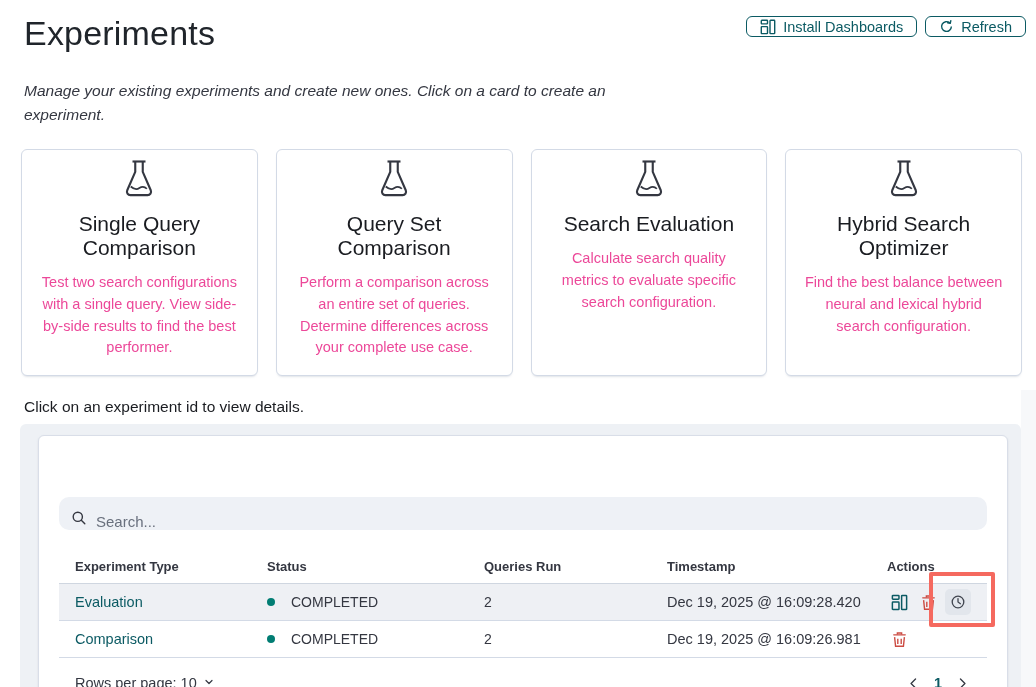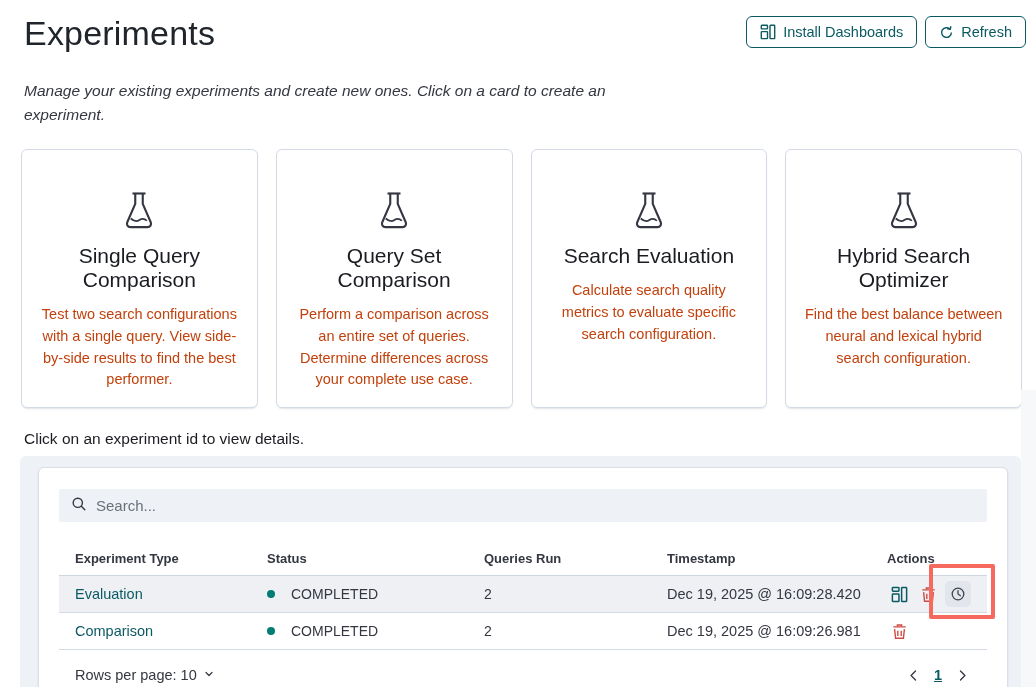--- a/index.html
+++ b/index.html
@@ -4,49 +4,49 @@
 <style>
   * { margin:0; padding:0; box-sizing:border-box; }
   html,body { width:1036px; height:687px; overflow:hidden; background:#fff;
     font-family:"Liberation Sans", sans-serif; color:#343741; }
 
   
   .topbar { display:flex; justify-content:space-between; align-items:flex-start;
     padding:14px 10px 0 24px; }
   .page-title { font-size:34px; font-weight:300; color:#20252b; letter-spacing:.2px; }
   .top-buttons { display:flex; gap:8px; padding-top:2px; }
-  .btn { display:inline-flex; align-items:center; gap:7px; height:32px; padding:0 13px;
+  .btn { display:inline-flex; align-items:center; gap:7px; height:21px; padding:0 13px;
     background:#fff; border:1px solid #0b5a63; border-radius:6px; color:#0b5a63;
     font-size:14.5px; font-weight:500; cursor:pointer; font-family:inherit; }
   .btn svg { display:block; }
 
   .page-desc { margin:26px 0 0 24px; max-width:585px; font-size:15.5px; line-height:1.55;
     color:#343741;font-style:italic; }
 
   
   .cards { display:grid; grid-template-columns:repeat(4,1fr); gap:18px;
     margin:22px 14px 0 21px; }
   .card { background:#fff; border:1px solid #d3dae6; border-radius:6px;
-    min-height:206px; padding:36px 14px 16px; text-align:center; cursor:pointer;
+    min-height:206px; padding:4px 14px 16px; text-align:center; cursor:pointer;
     box-shadow:0 2px 2px -1px rgba(152,162,179,.3); }
   .card-icon { margin:4px auto 10px; width:40px; height:44px; }
   .card-title { font-size:21px; font-weight:500; color:#1a1c21; margin-bottom:12px; }
-  .card-desc { font-size:14.5px; line-height:1.5; color:#c2410c; padding:0 4px; }
+  .card-desc { font-size:14.5px; line-height:1.5; color:#ec4899; padding:0 4px; }
 
   .table-hint { margin:22px 0 8px 24px; font-size:15.5px; color:#1a1c21; }
 
   
   .outer-panel { margin-left:20px; width:1001px; height:292px; background:#eef1f5;
     border-radius:6px; padding:11px 13px 16px 18px; }
   .inner-panel { background:#fff; border:1px solid #d9dee8; border-radius:6px;
     height:269px; padding:21px 20px 0 20px;
     box-shadow:0 1px 2px rgba(152,162,179,.25); }
 
-  .search-box { display:flex; align-items:center; gap:9px; height:33px; background:#eef1f6;
-    border-radius:2px; padding:0 12px; margin-bottom:27px; }
+  .search-box { display:flex; align-items:flex-end; gap:9px; height:33px; background:#eef1f6;
+    border-radius:10px; padding:0 12px; margin-bottom:27px;margin-top:40px; }
   .search-box input { border:none; outline:none; background:transparent; flex:1;
     font-size:15px; color:#343741; font-family:inherit; }
   .search-box input::placeholder { color:#69707d; }
 
   .tbl { width:100%; }
   .trow { display:flex; align-items:center; }
   .col-type    { width:208px; padding-left:16px; }
   .col-status  { width:217px; }
   .col-queries { width:183px; }
   .col-ts      { width:220px; }

